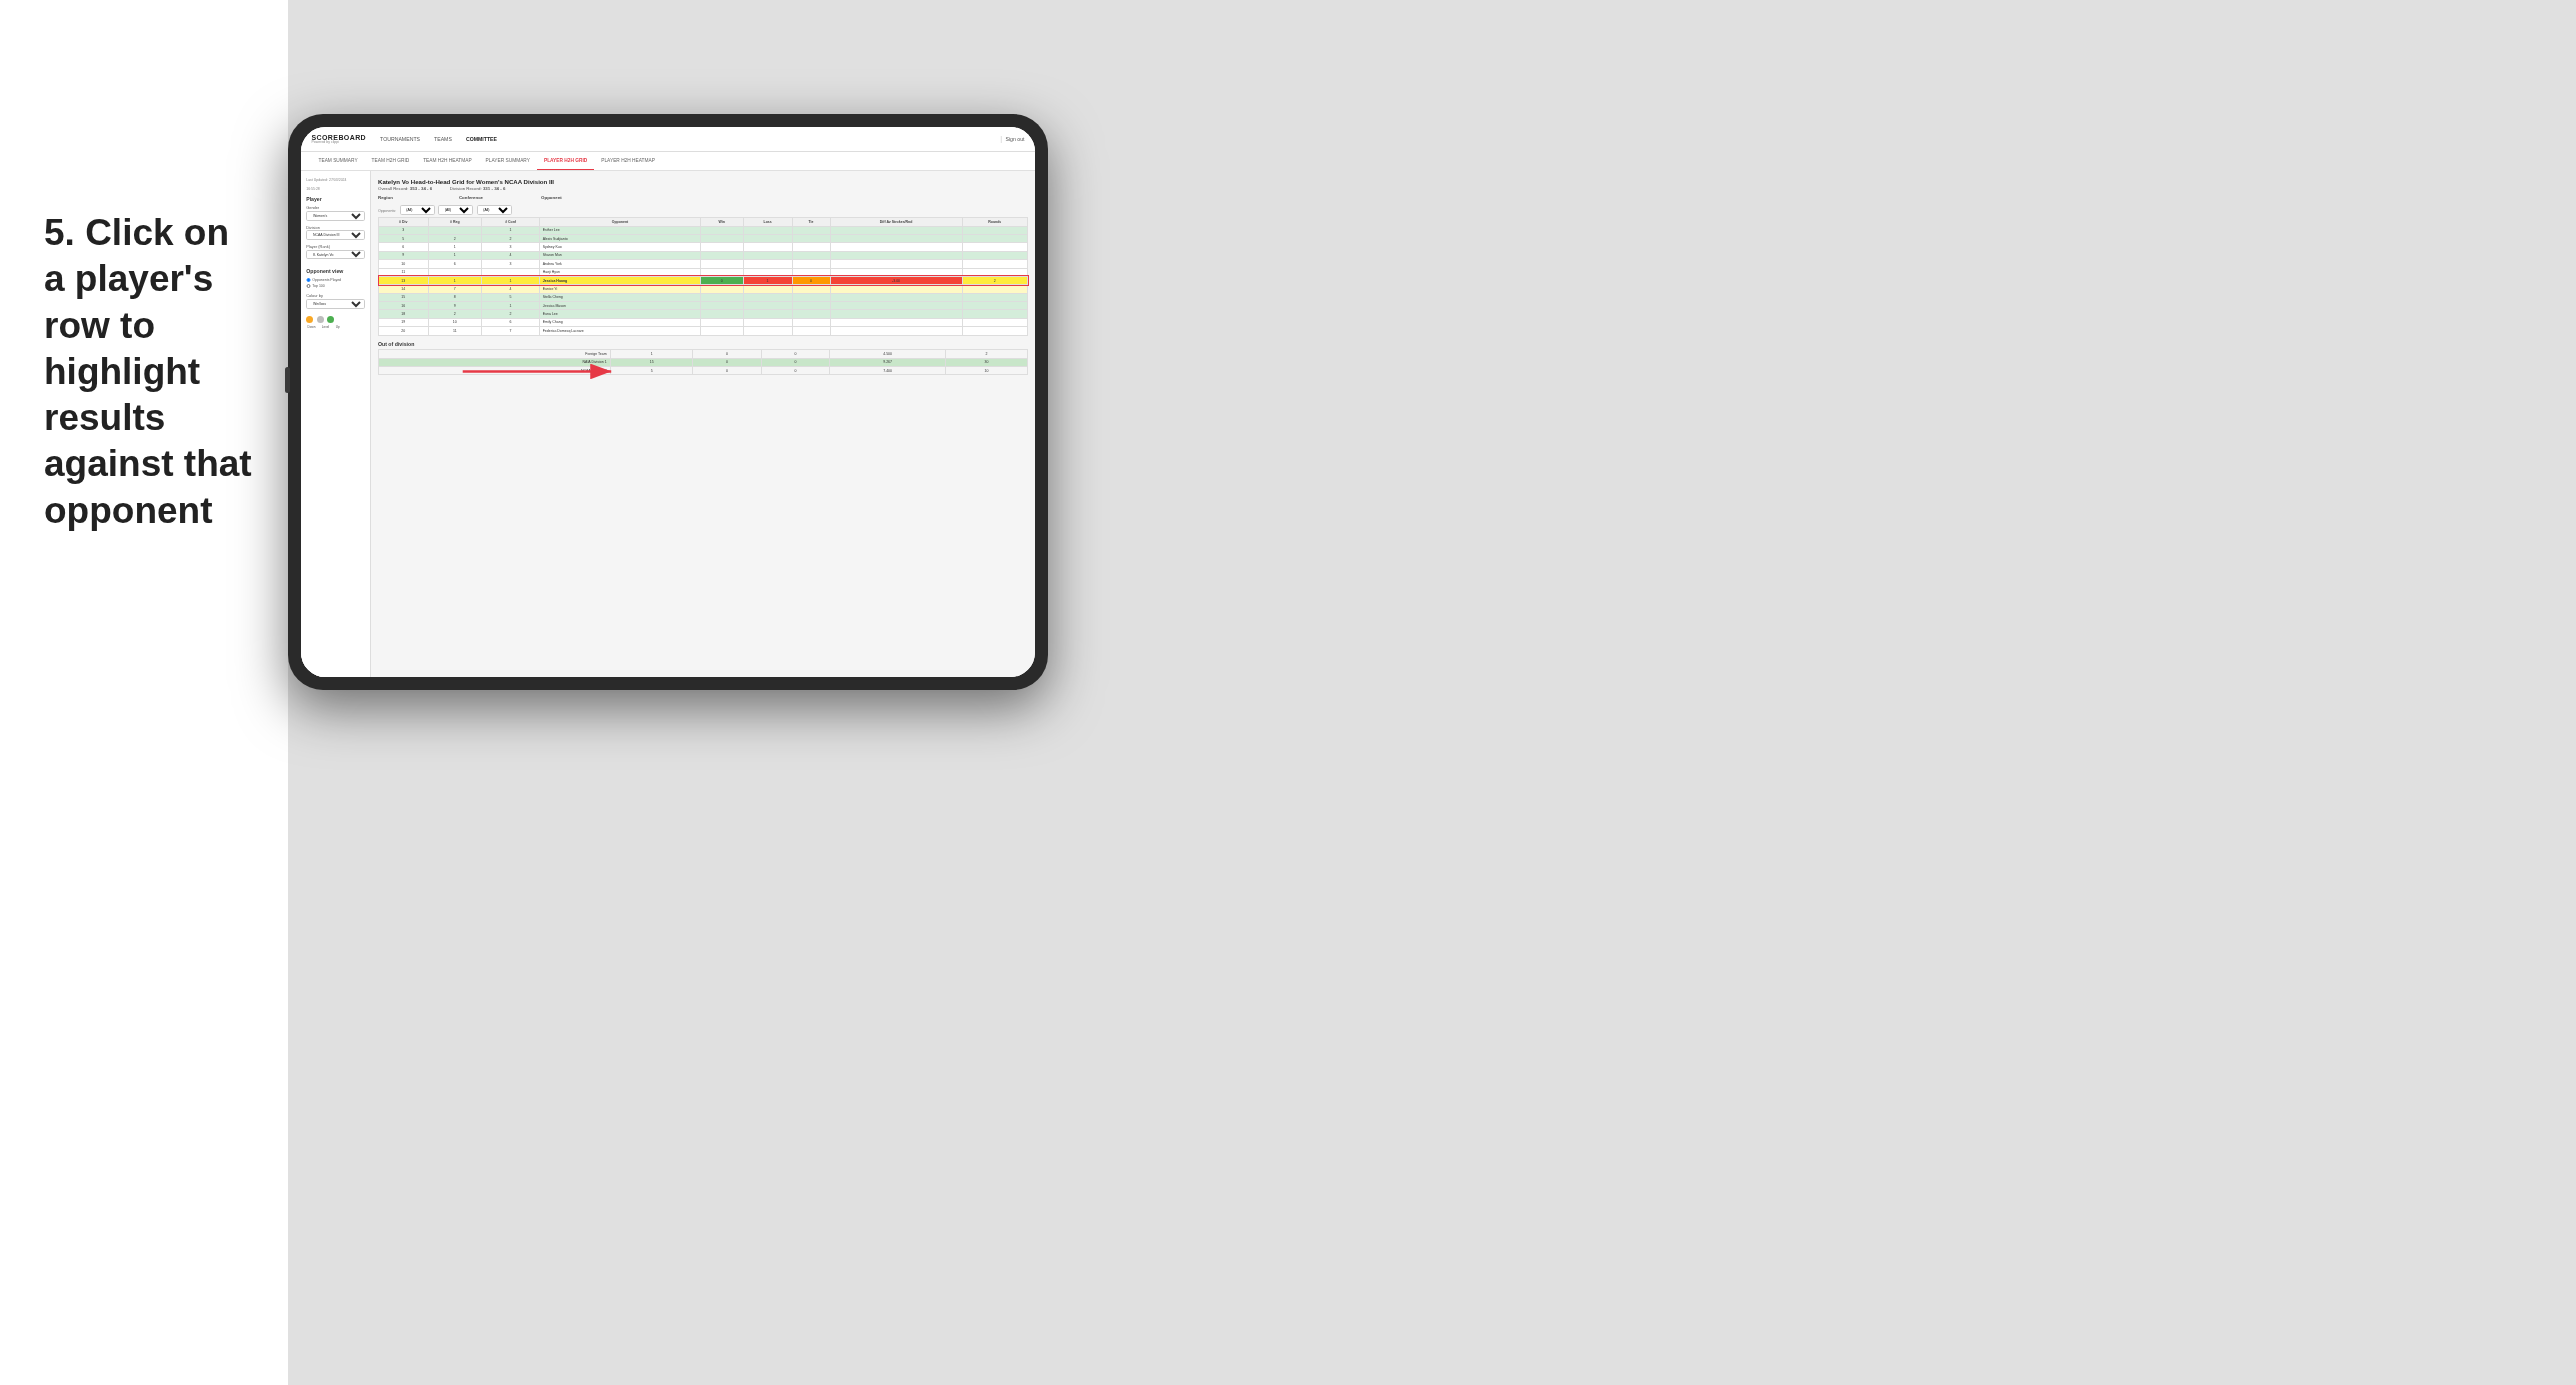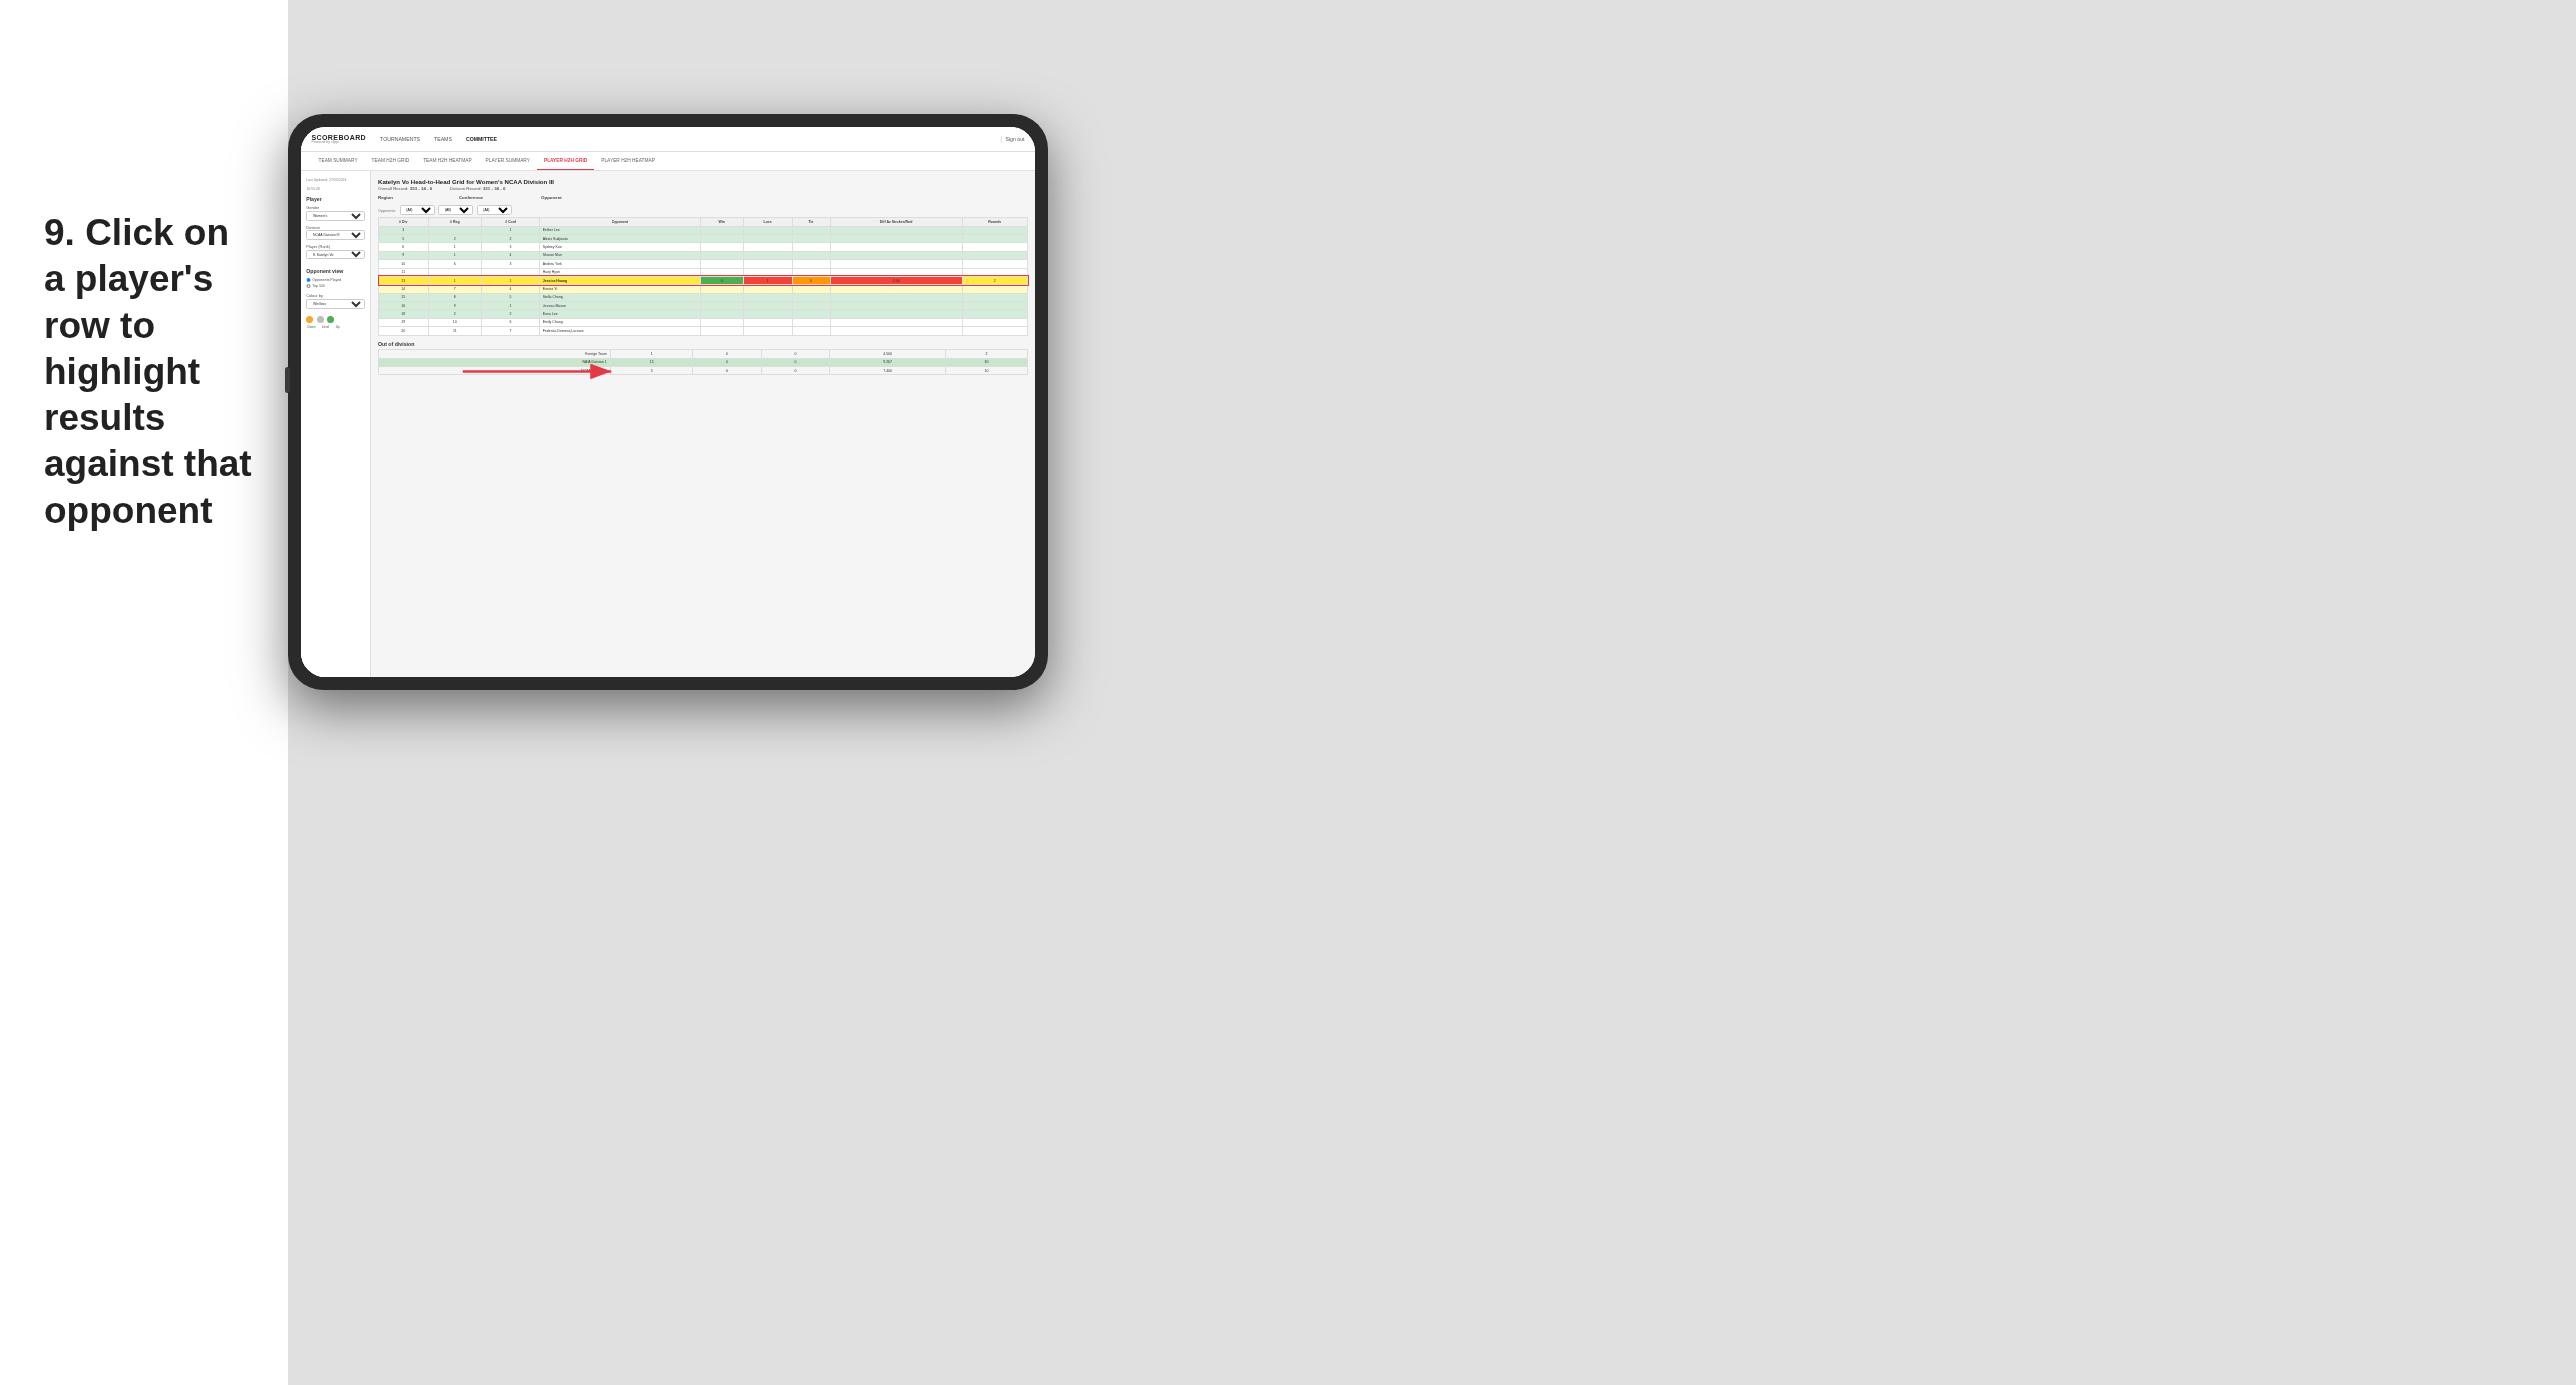--- a/index.html
+++ b/index.html
@@ -366,21 +366,21 @@
       border-radius: 2.6px;
     }
   </style>
 </head>
 <body>
 
 <div style="position:absolute;top:0;left:0;width:100%;height:100%;background:#e0e0e0;"></div>
 
 <div style="position:absolute;top:0;left:0;width:288px;height:1386px;background:#fff;"></div>
 
-<div class="annotation">9. Click on a player's row to highlight results against that opponent</div>
+<div class="annotation">5. Click on a player's row to highlight results against that opponent</div>
 
 <div class="tablet-frame">
   <div class="tablet-screen">
 
     <div class="nav-bar">
       <div class="logo-area">
         <span class="logo-text">SCOREBOARD</span>
         <span class="powered-text">Powered by clippi</span>
       </div>
       <div class="nav-links">

